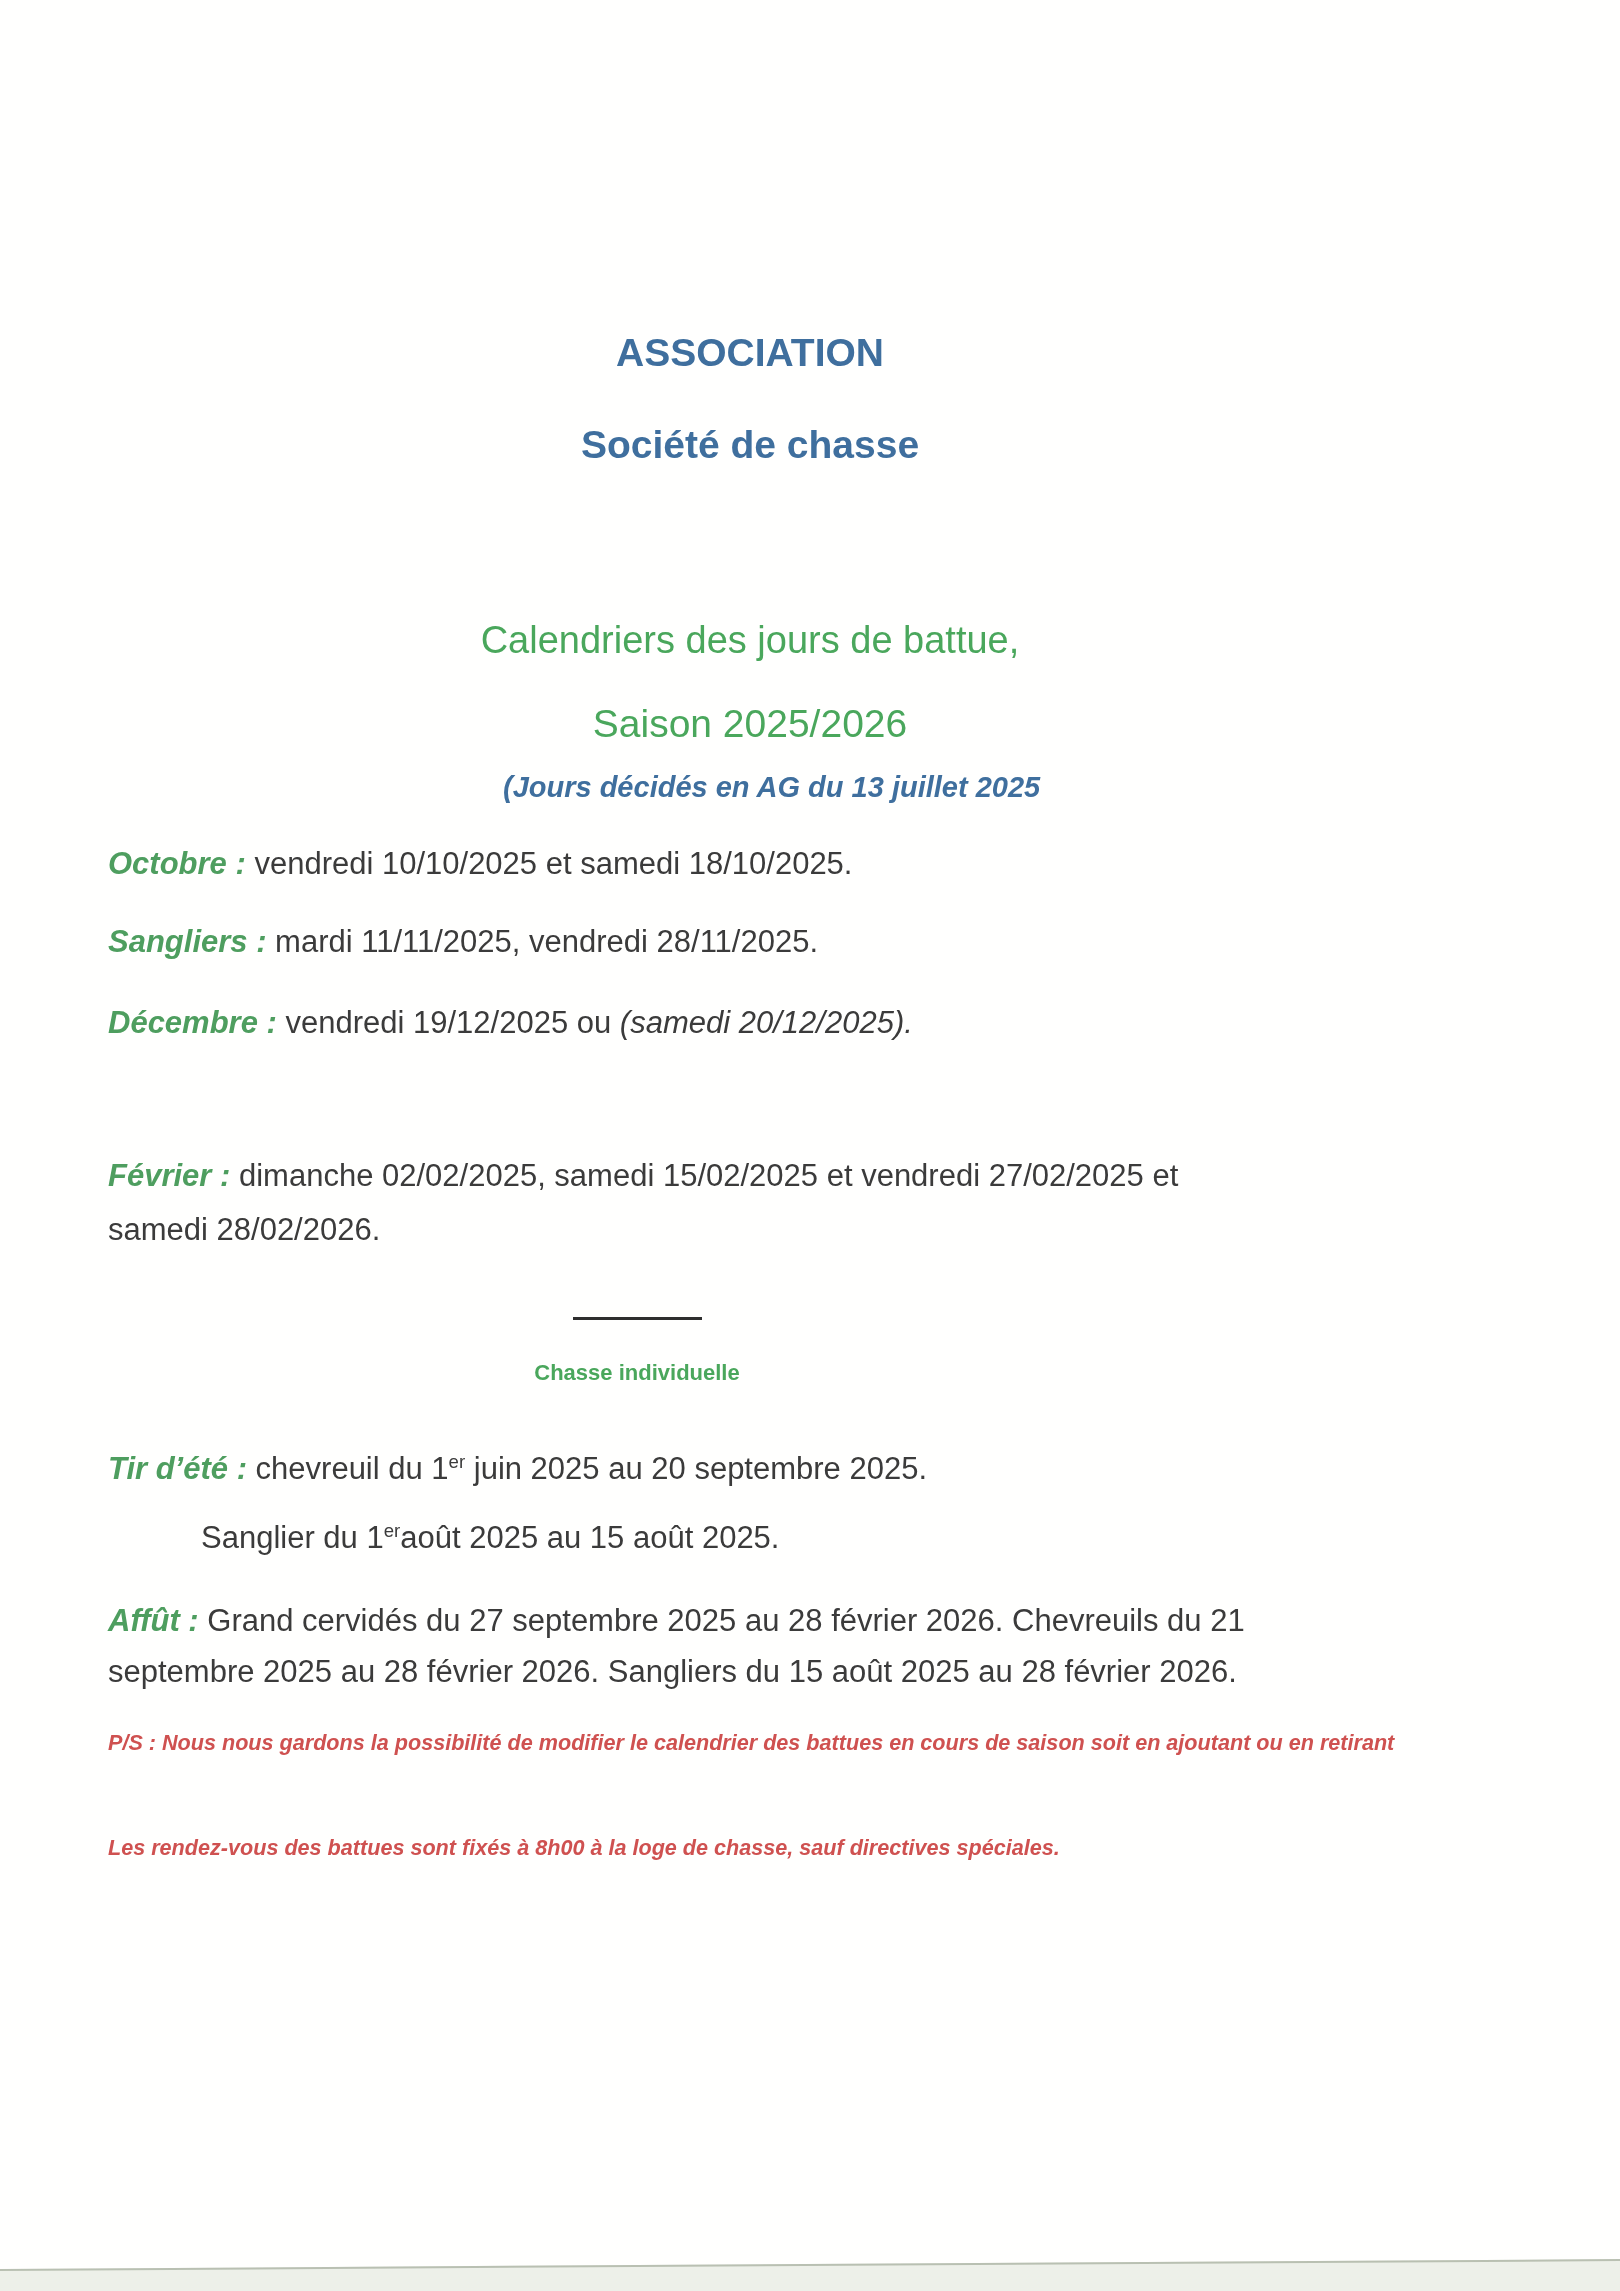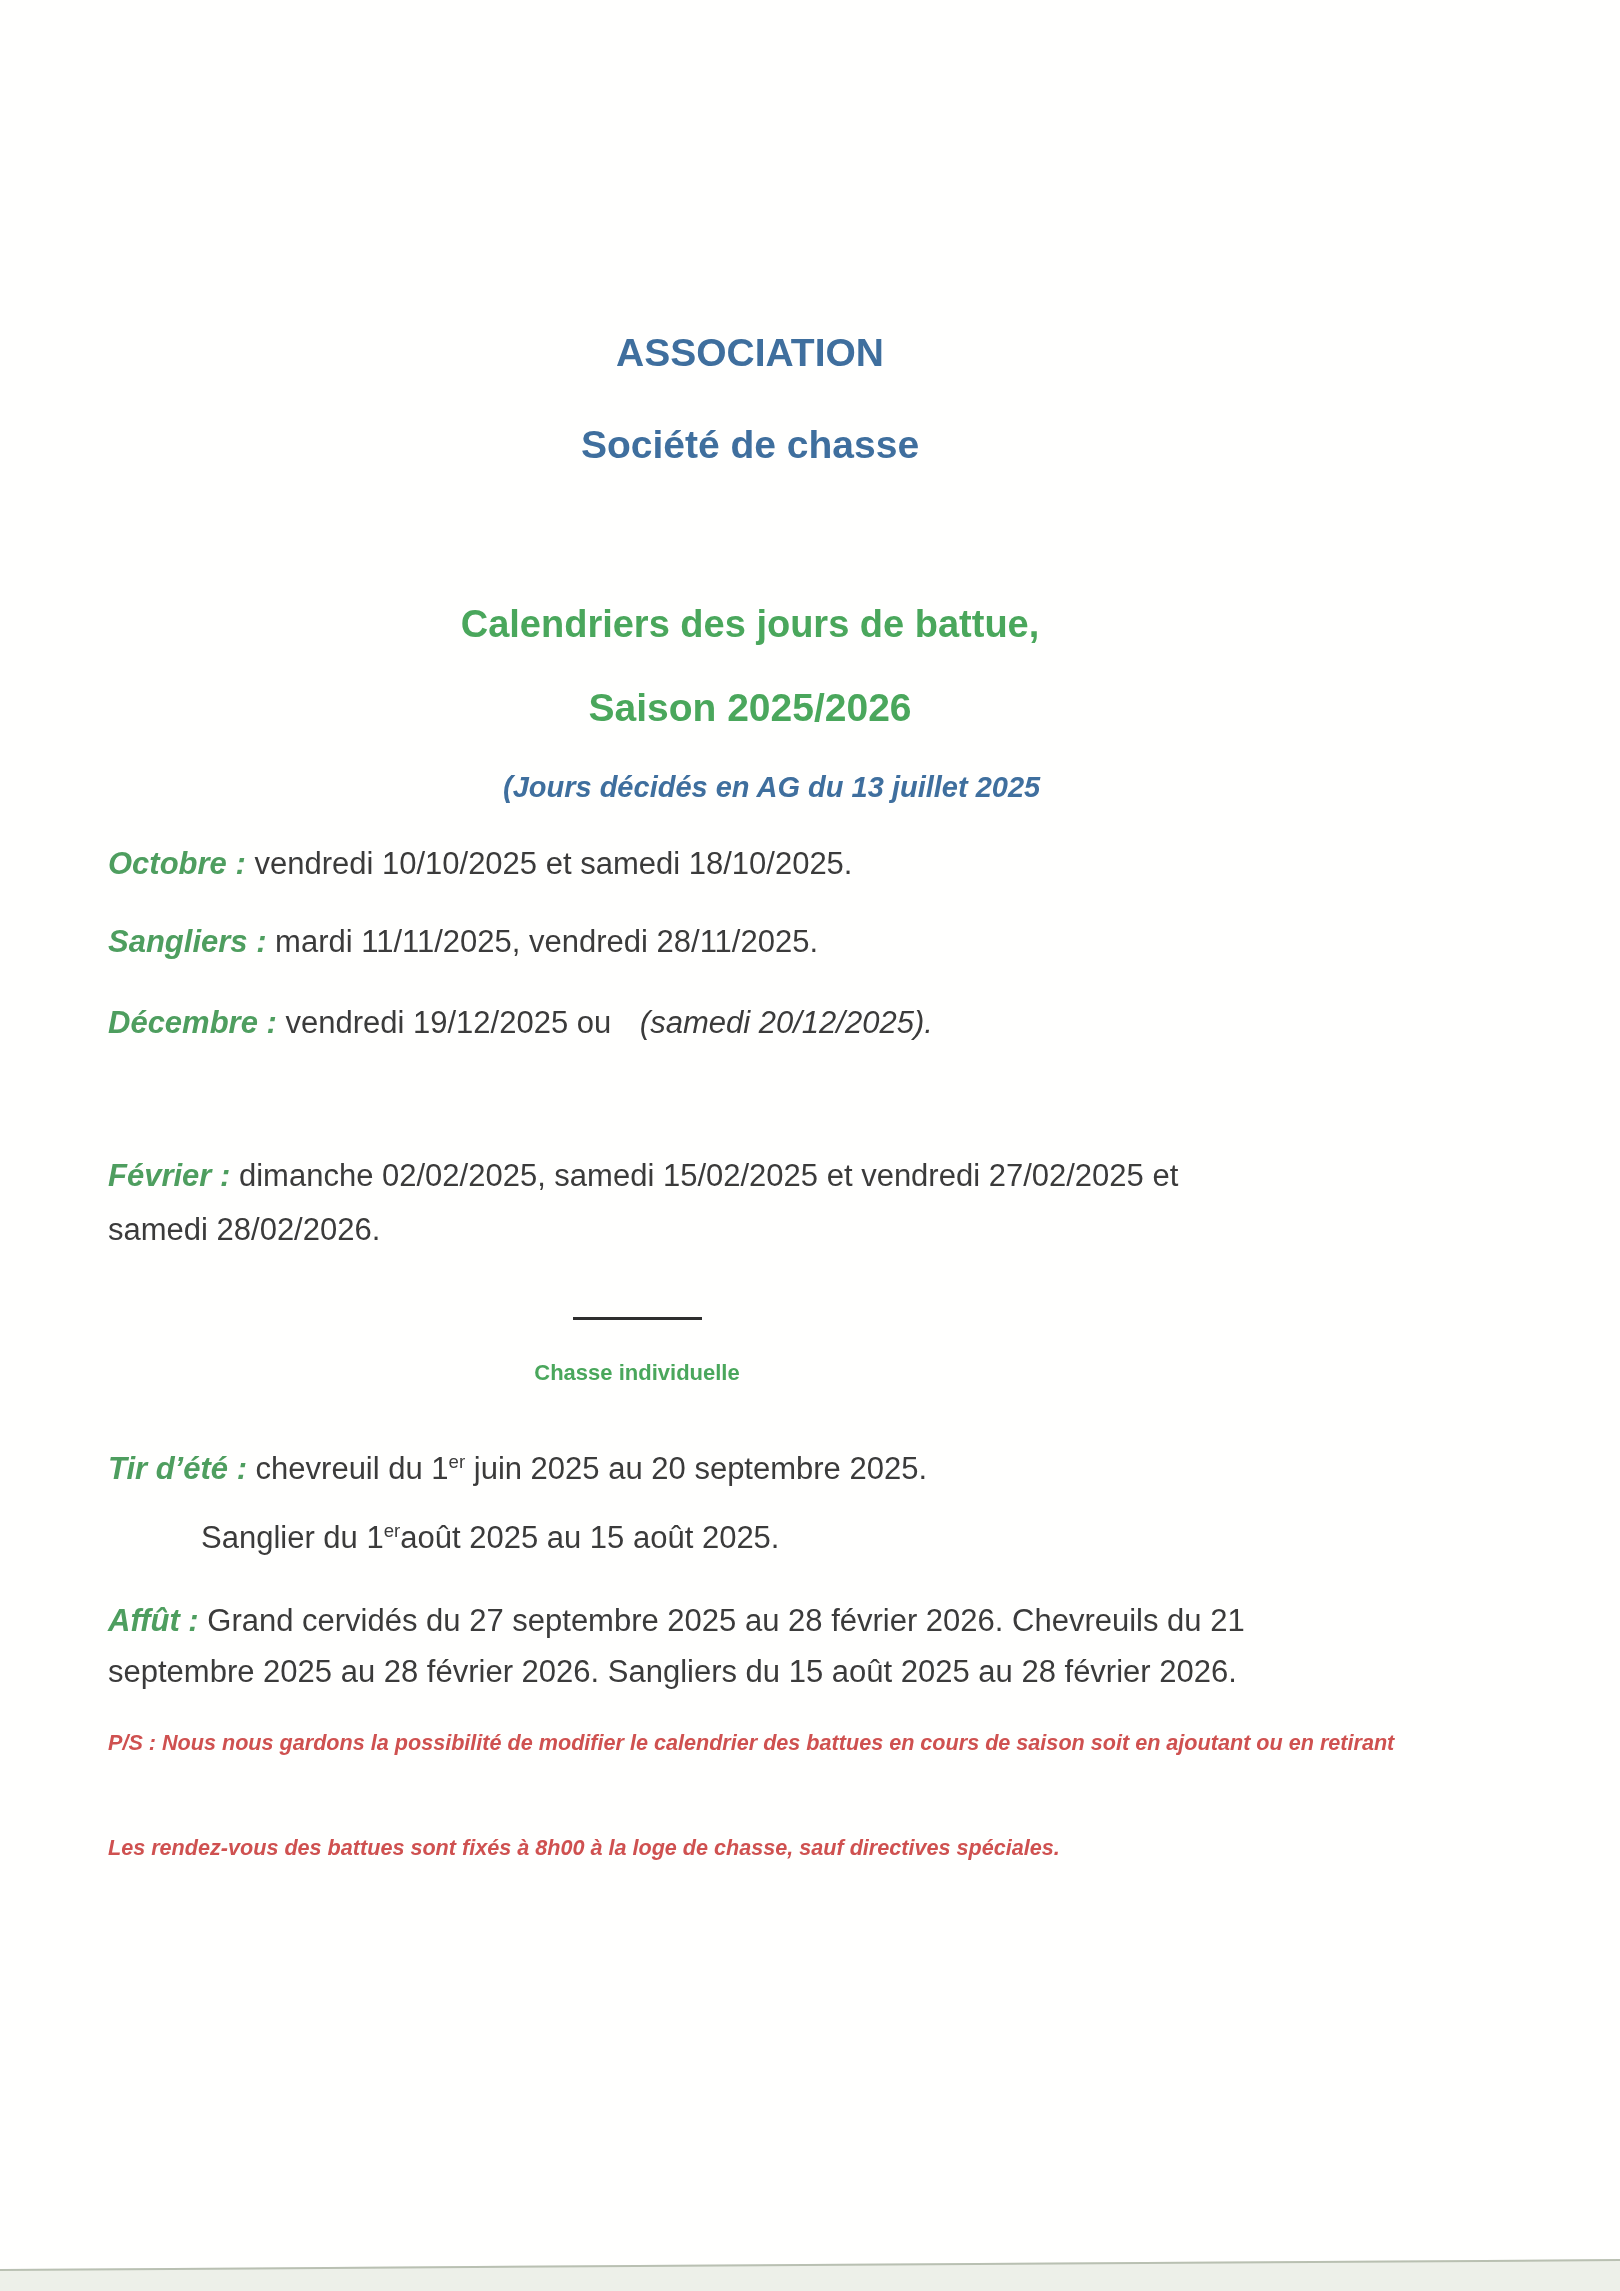--- a/index.html
+++ b/index.html
@@ -29,27 +29,27 @@
   }
   .center-wrap {
     position: absolute;
     left: 0;
     width: 1274px;
     text-align: center;
     line-height: 1.3;
     white-space: nowrap;
   }
   .t-blue  { color: var(--title-blue);  font-weight: bold; font-size: 39px; }
-  .t-green { color: var(--heading-green); font-weight: bold; font-size: 39px; }
+  .t-green { color: var(--heading-green); font-weight: normal; font-size: 39px; margin-top: 16px; }
   .t-sub   { color: var(--title-blue);  font-weight: bold; font-style: italic; font-size: 29px; }
   .shift-right { transform: translateX(21.6px); }
 
   .body-text { font-size: 31px; color: var(--body-text); }
   .month-label { color: var(--label-green); font-weight: bold; font-style: italic; font-size: 31px; }
-  .alt-italic { font-style: italic; margin-left: 20px; }
+  .alt-italic { font-style: italic; }
   sup.ord { font-size: 18.6px; vertical-align: super; line-height: 0; }
 
   .divider {
     position: absolute;
     top: 1317px;
     left: 573px;
     width: 129px;
     height: 2.9px;
     background: #2e2e2e;
   }

